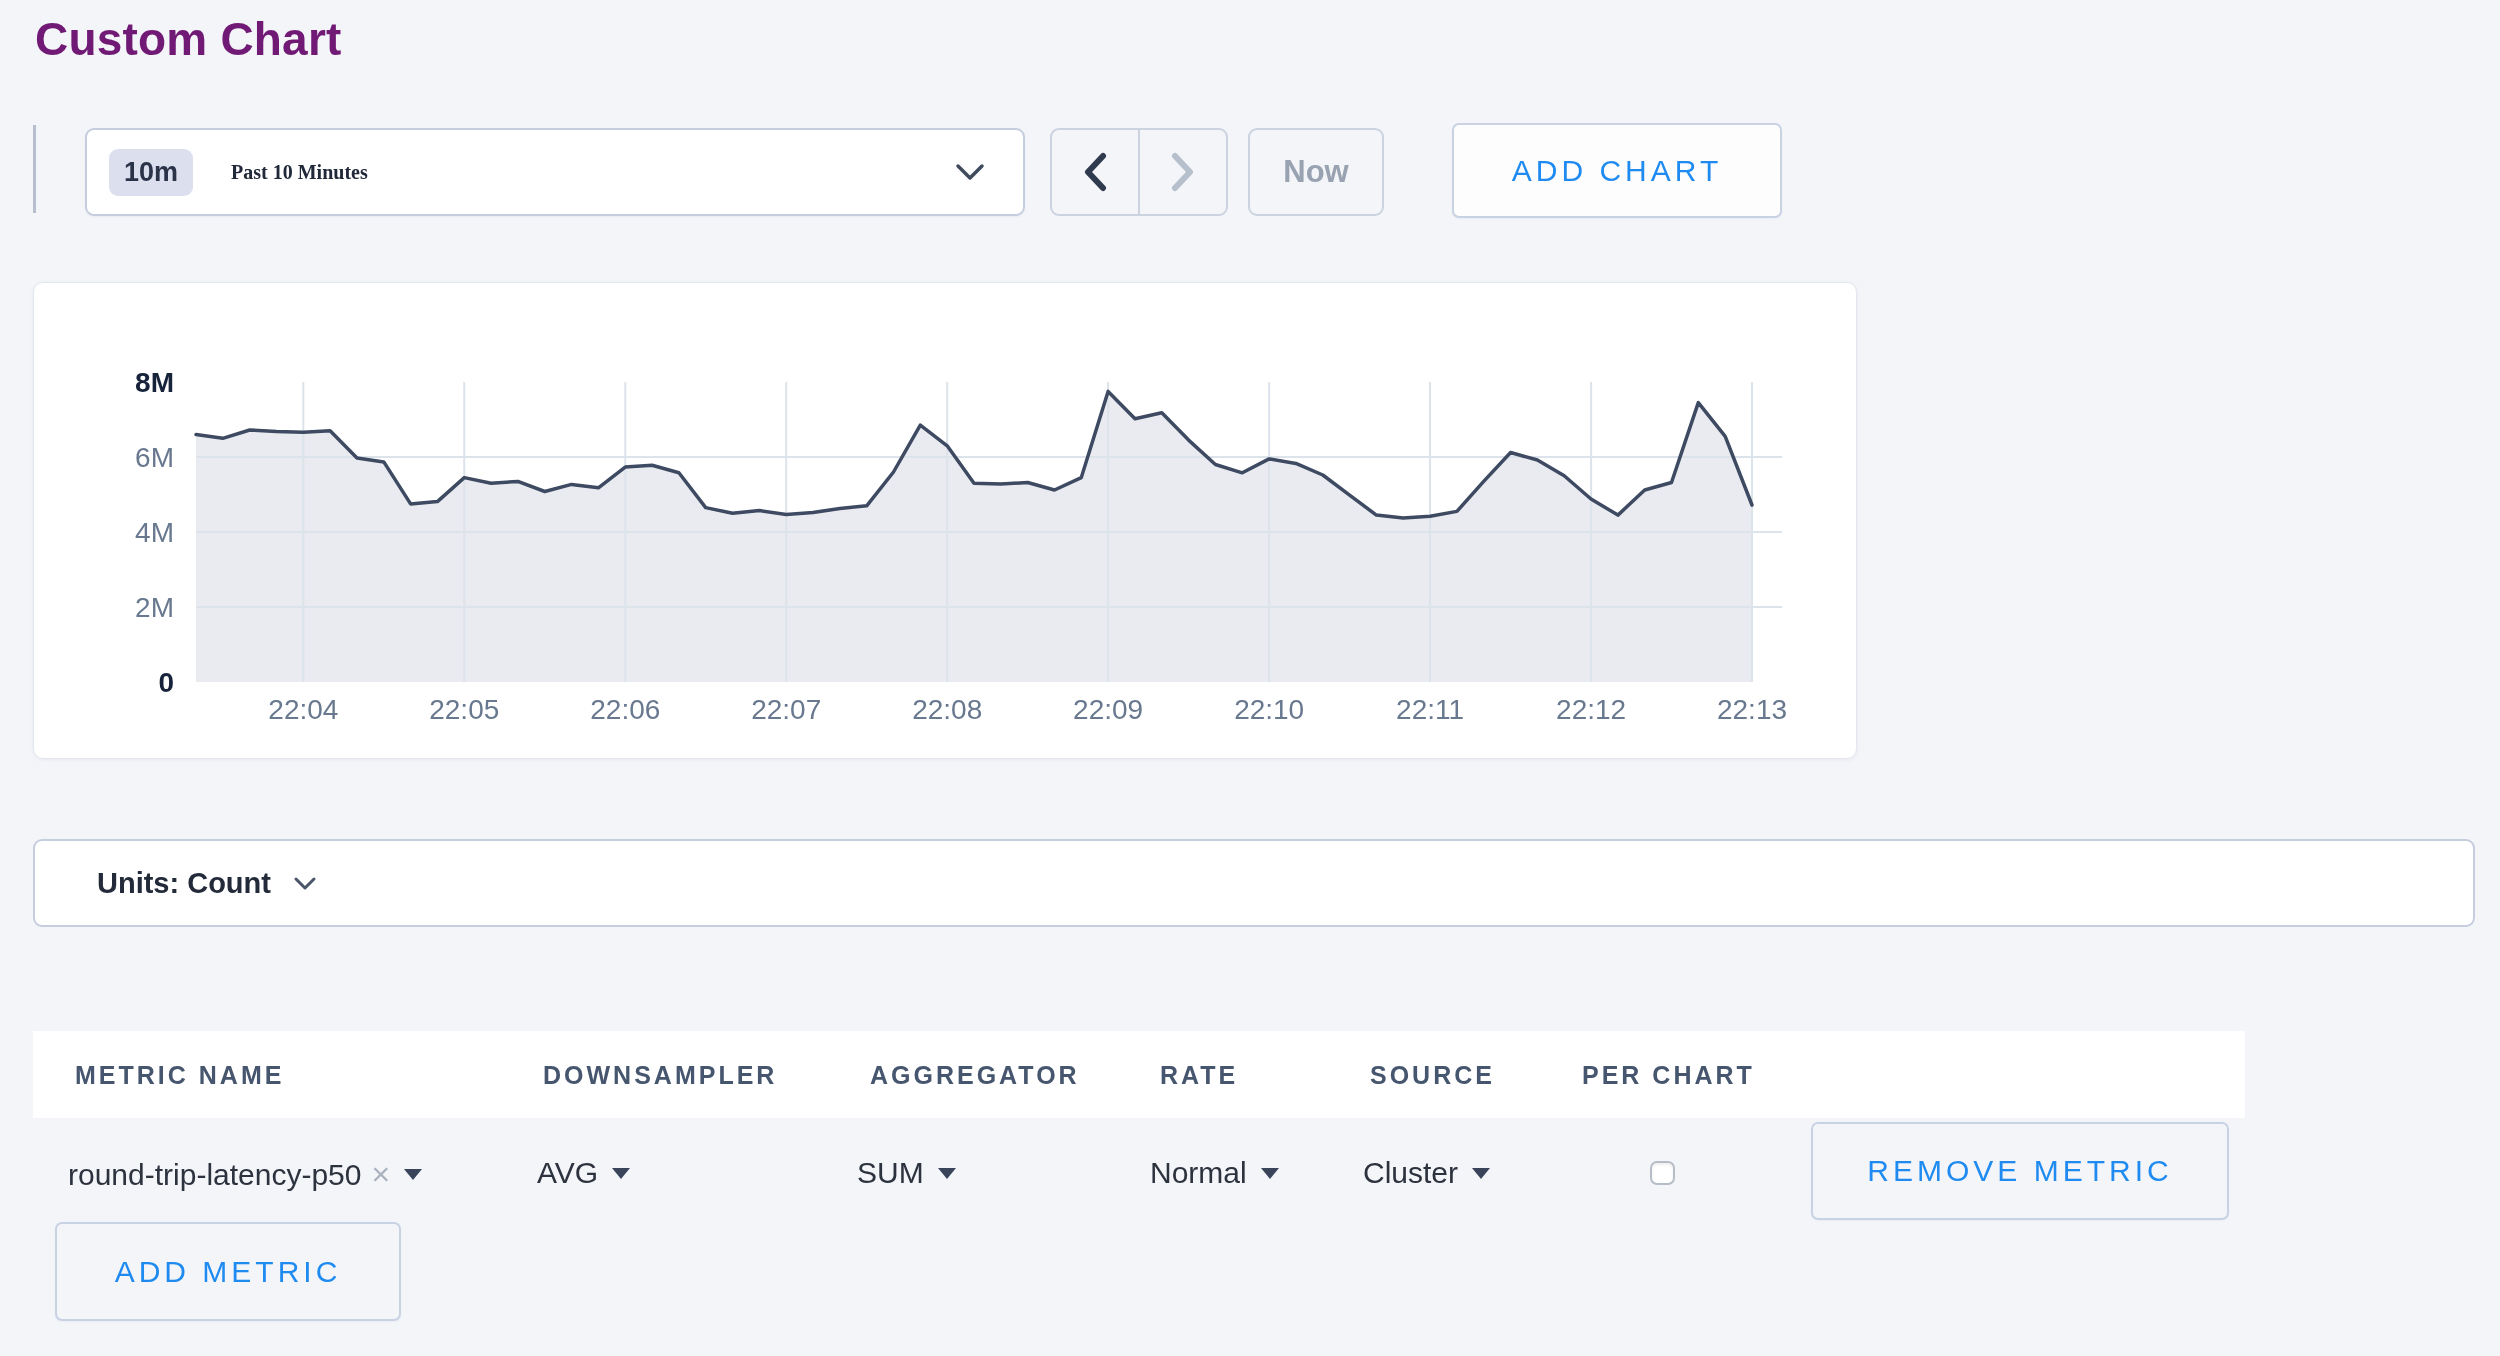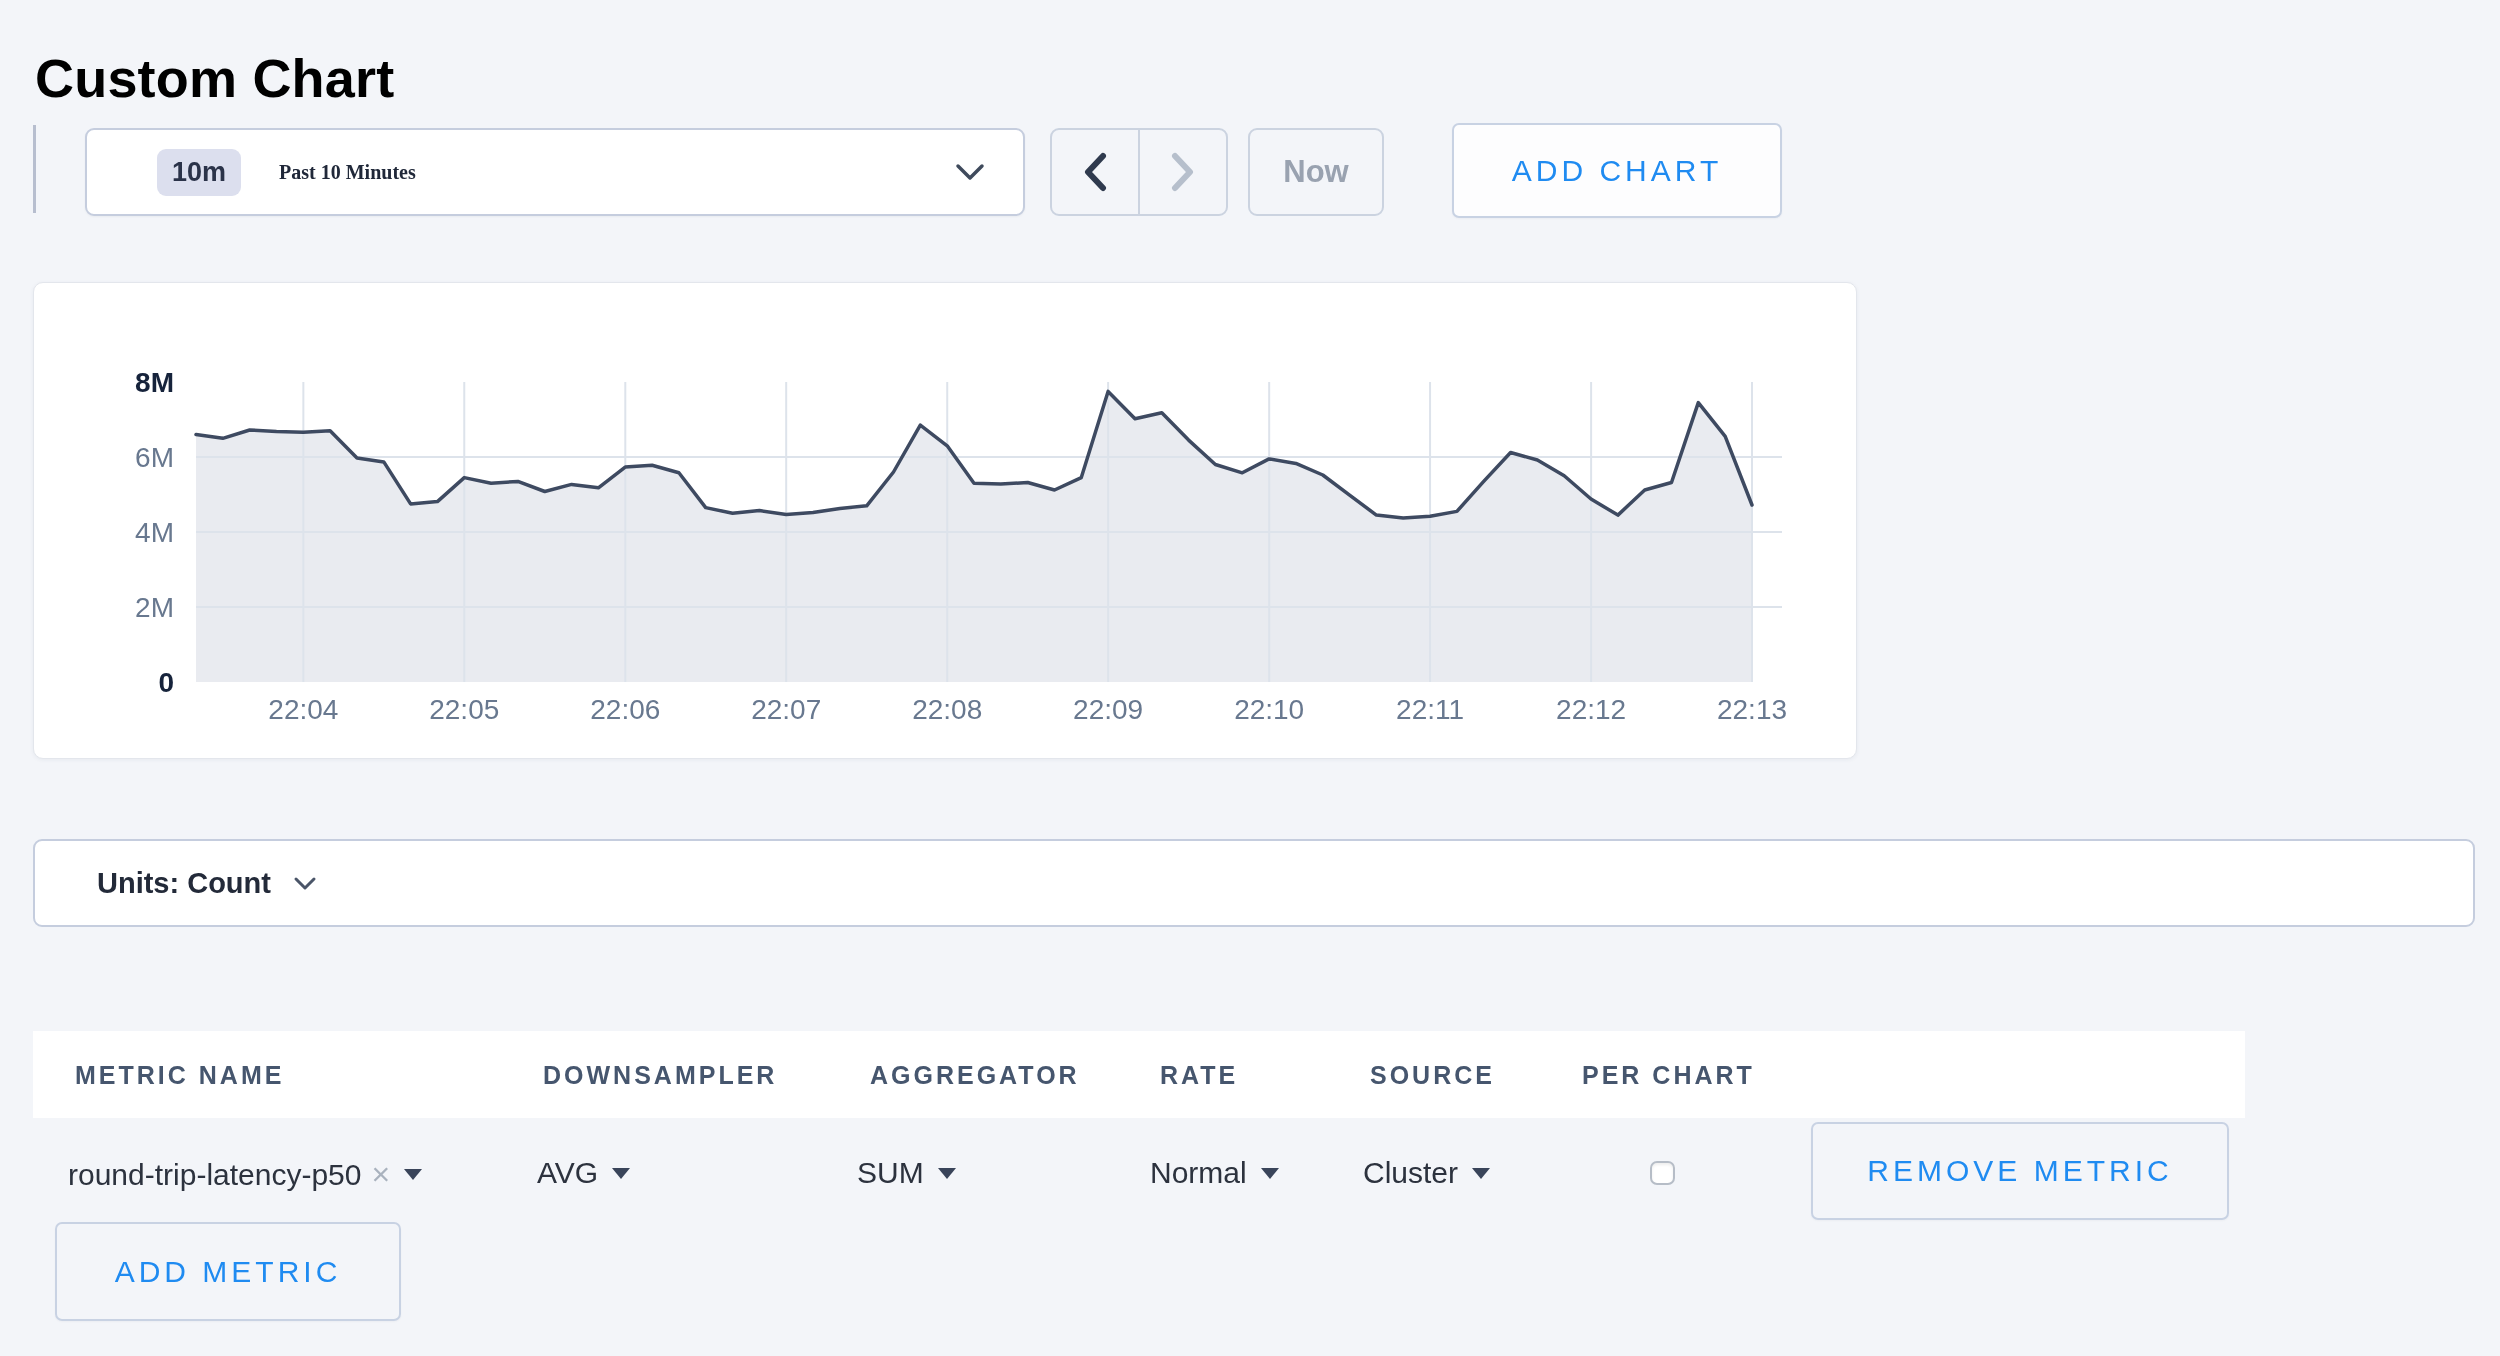--- a/index.html
+++ b/index.html
@@ -1,23 +1,23 @@
 <!DOCTYPE html>
 <html><head>
 <meta charset="utf-8">
 <style>
   html,body{margin:0;padding:0;}
   body{width:2500px;height:1356px;background:#f3f5f9;font-family:"Liberation Sans",sans-serif;-webkit-font-smoothing:antialiased;}
   .stage{position:relative;width:2500px;height:1356px;overflow:hidden;}
 
-  .page-title{position:absolute;left:35px;top:12px;font-size:54px;font-weight:700;color:#000000;letter-spacing:.2px;margin-top:35px;}
+  .page-title{position:absolute;left:35px;top:12px;font-size:46px;font-weight:700;color:#701a75;letter-spacing:.2px;}
 
   .toolbar-divider{position:absolute;left:33px;top:125px;width:3px;height:88px;background:#b7becf;}
 
-  .time-select{position:absolute;left:85px;top:128px;width:940px;height:88px;background:#fff;border:2px solid #c5cdde;border-radius:9px;box-sizing:border-box;display:flex;align-items:center;cursor:pointer;box-shadow:0 1px 2px rgba(40,50,80,.05);padding-left:48px;}
+  .time-select{position:absolute;left:85px;top:128px;width:940px;height:88px;background:#fff;border:2px solid #c5cdde;border-radius:9px;box-sizing:border-box;display:flex;align-items:center;cursor:pointer;box-shadow:0 1px 2px rgba(40,50,80,.05);}
   .time-badge{margin-left:22px;background:#dcdfee;border-radius:9px;padding:8px 15px;font-size:27px;font-weight:700;color:#2b3349;}
   .time-label{margin-left:38px;font-size:20px;font-weight:700;color:#202839;font-family:Liberation Serif, serif;}
   .time-chevron{position:absolute;right:38px;top:50%;transform:translateY(-50%);}
 
   .nav-group{position:absolute;left:1050px;top:128px;width:178px;height:88px;border:2px solid #cbd3e0;border-radius:9px;box-sizing:border-box;display:flex;background:transparent;}
   .nav-half{flex:1;display:flex;align-items:center;justify-content:center;cursor:pointer;}
   .nav-half + .nav-half{border-left:2px solid #cbd3e0;}
 
   .now-button{position:absolute;left:1248px;top:128px;width:136px;height:88px;border:2px solid #cbd3e0;border-radius:9px;box-sizing:border-box;display:flex;align-items:center;justify-content:center;font-size:31px;font-weight:700;color:#99a2b0;background:transparent;cursor:pointer;}
 

